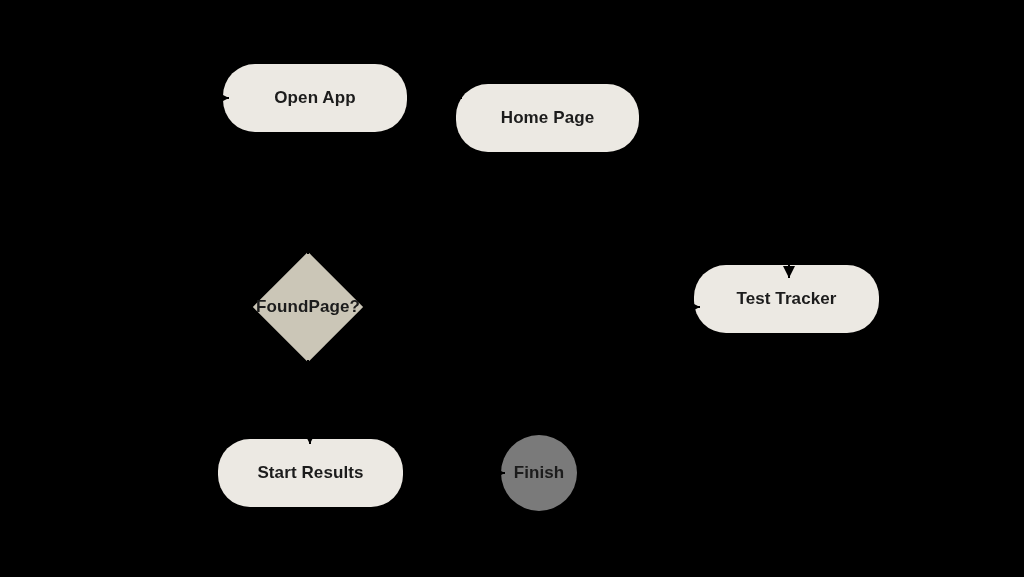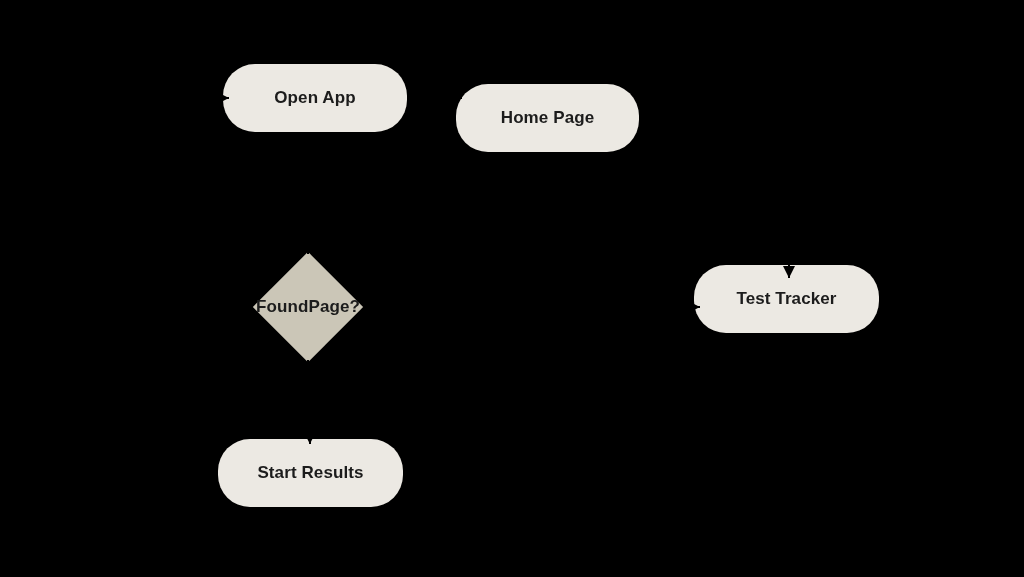--- a/index.html
+++ b/index.html
@@ -97,20 +97,23 @@
 
 
   <div class="node process" style="left:694px; top:265px; width:185px;">
     <span>Test Tracker</span>
   </div>
 
   <div class="node process" style="left:218px; top:439px; width:185px;">
     <span>Start Results</span>
   </div>
 
+  <div class="node terminal" style="left:501px; top:435px;">
+    <span>Finish</span>
+  </div>
 
   <svg class="connectors" width="1024" height="577" aria-hidden="true">
     <defs>
       <marker id="ah" markerUnits="userSpaceOnUse" markerWidth="12" markerHeight="12" refX="12" refY="6" orient="auto">
         <path class="ah" d="M0,0 L12,6 L0,12 Z"></path>
       </marker>
     </defs>
     <line class="edge" x1="156" y1="98" x2="229" y2="98" marker-end="url(#ah)"></line>
     <line class="edge" x1="407" y1="98" x2="462" y2="98" marker-end="url(#ah)"></line>
     <line class="edge" x1="639" y1="98" x2="703" y2="98" marker-end="url(#ah)"></line>

